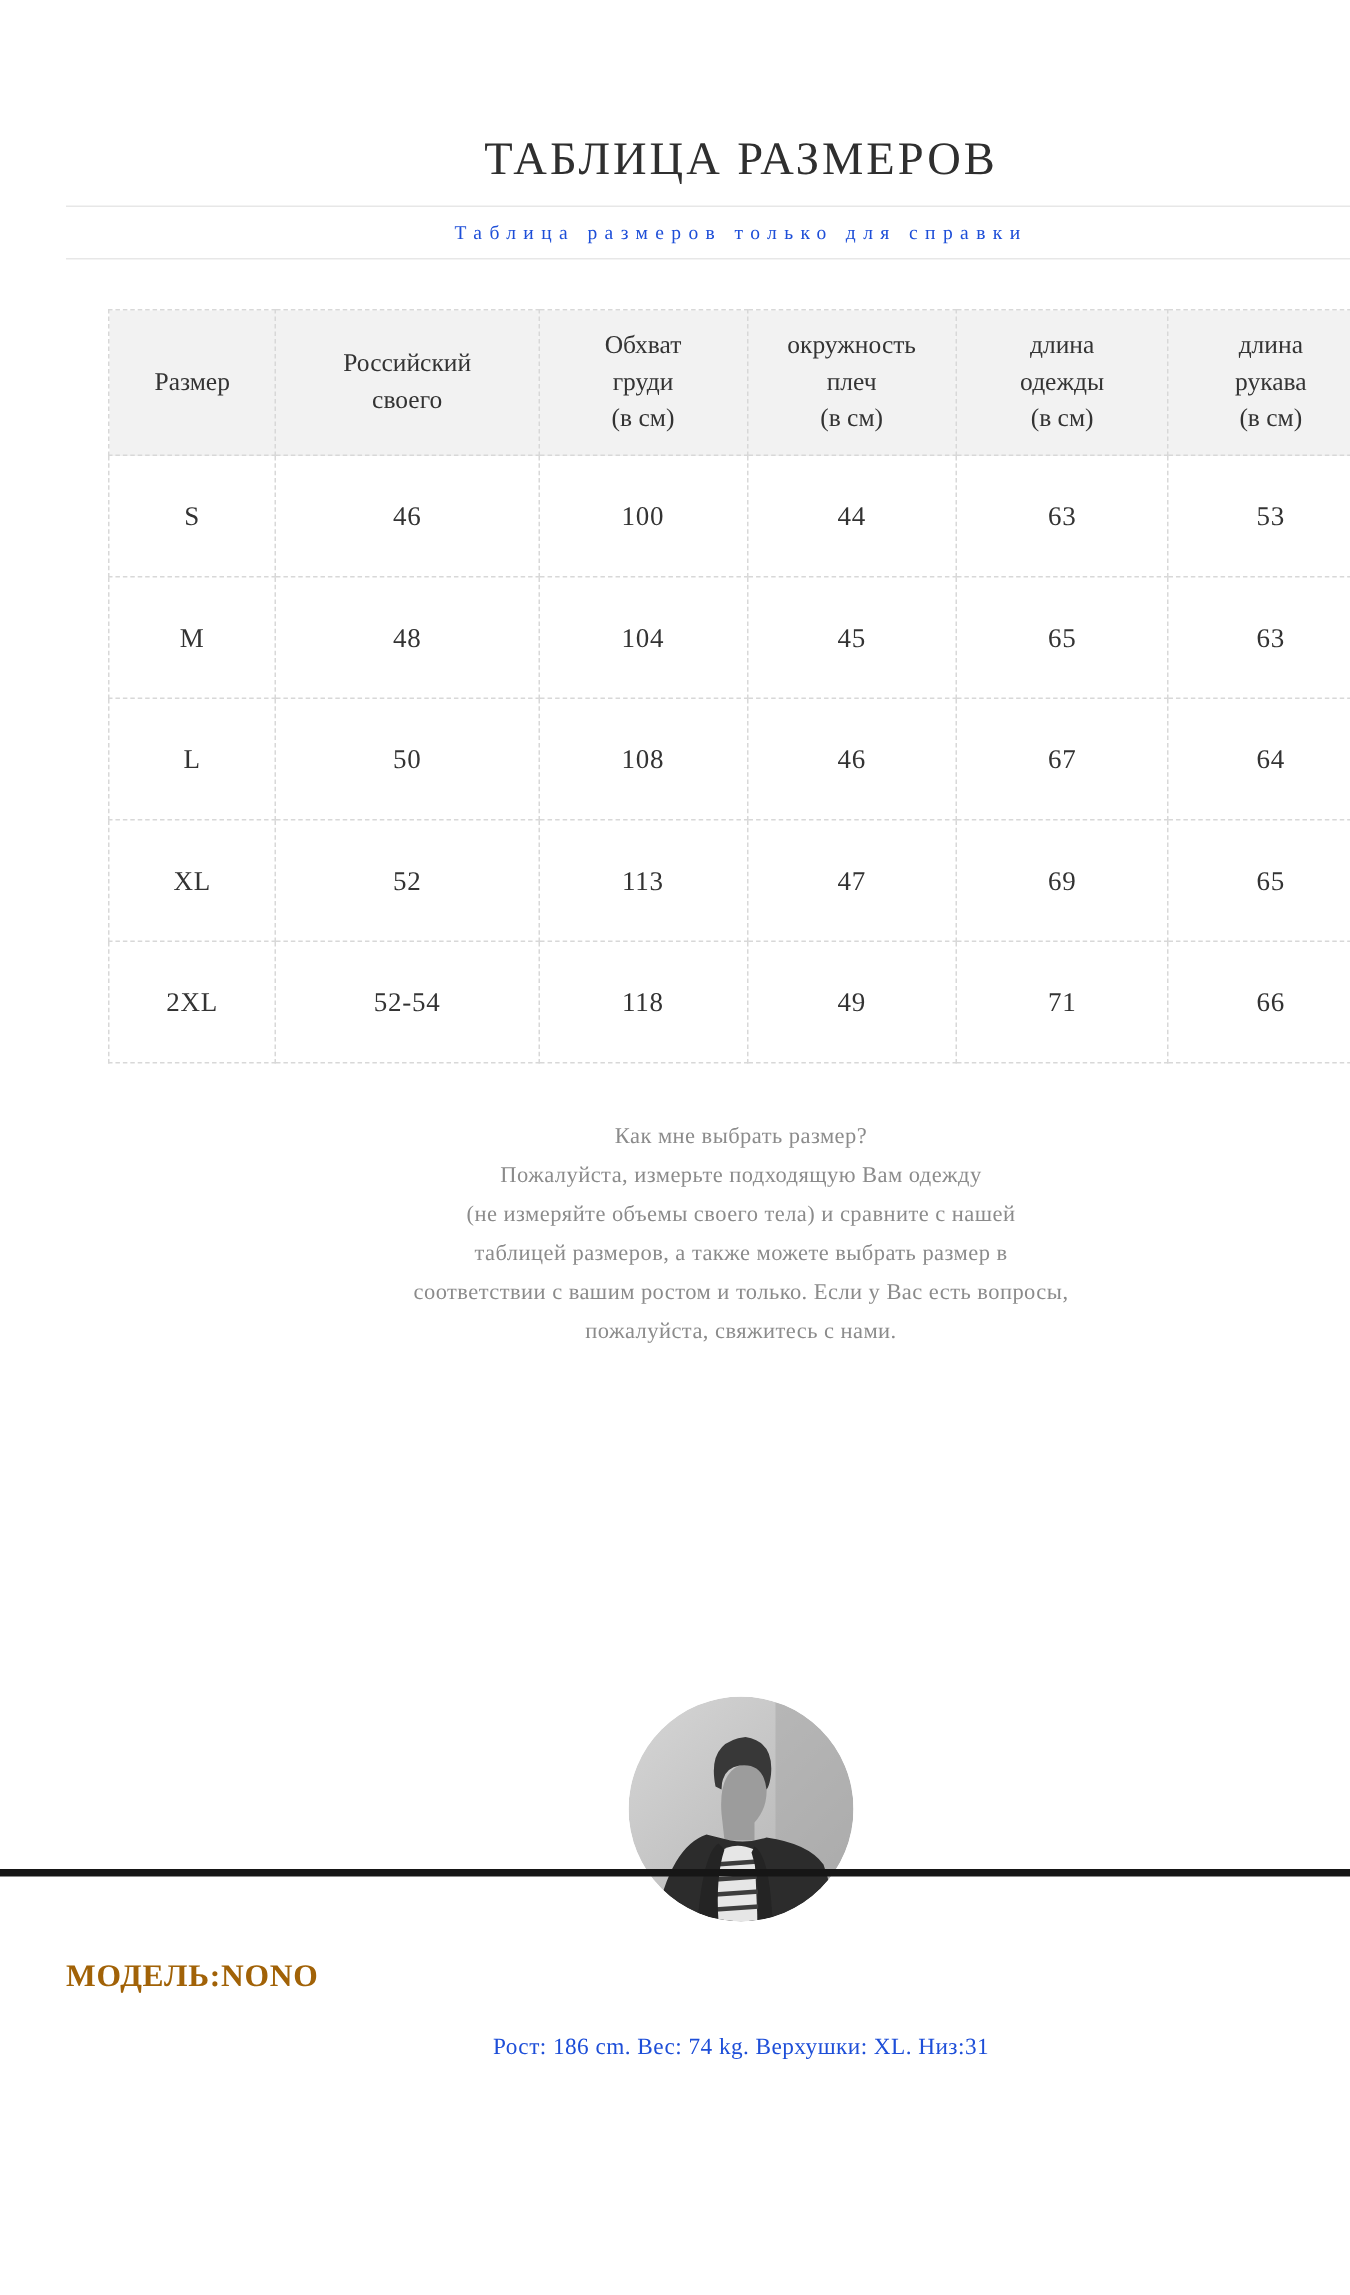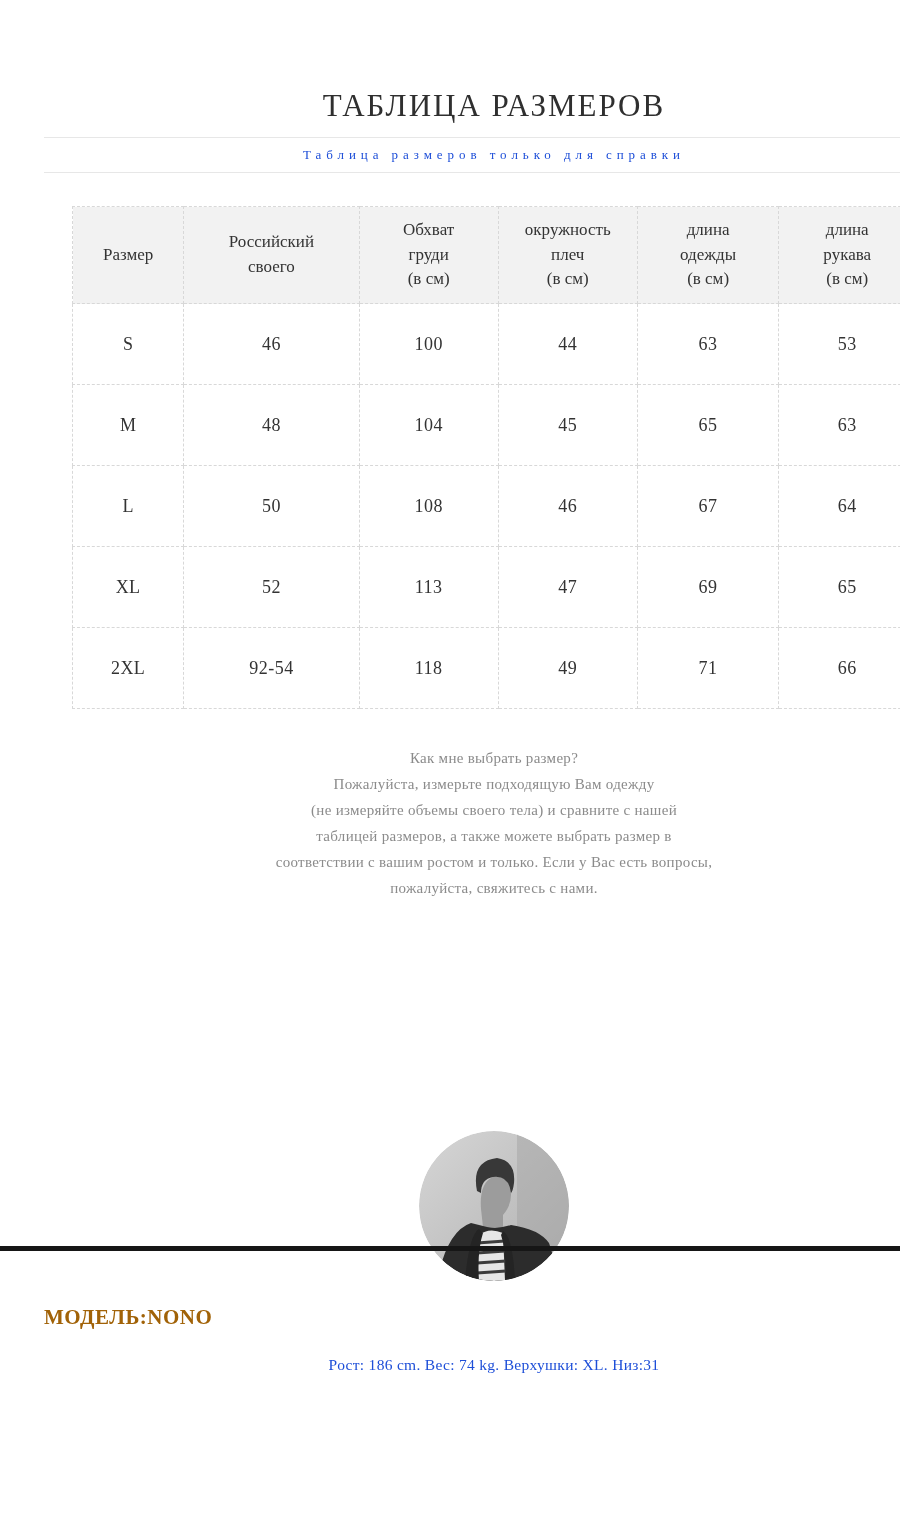--- a/index.html
+++ b/index.html
@@ -142,21 +142,21 @@
       <tr>
         <td>XL</td>
         <td>52</td>
         <td>113</td>
         <td>47</td>
         <td>69</td>
         <td>65</td>
       </tr>
       <tr>
         <td>2XL</td>
-        <td>92-54</td>
+        <td>52-54</td>
         <td>118</td>
         <td>49</td>
         <td>71</td>
         <td>66</td>
       </tr>
     </tbody>
   </table>
 
   <div class="help">
     <div>Как мне выбрать размер?</div>

